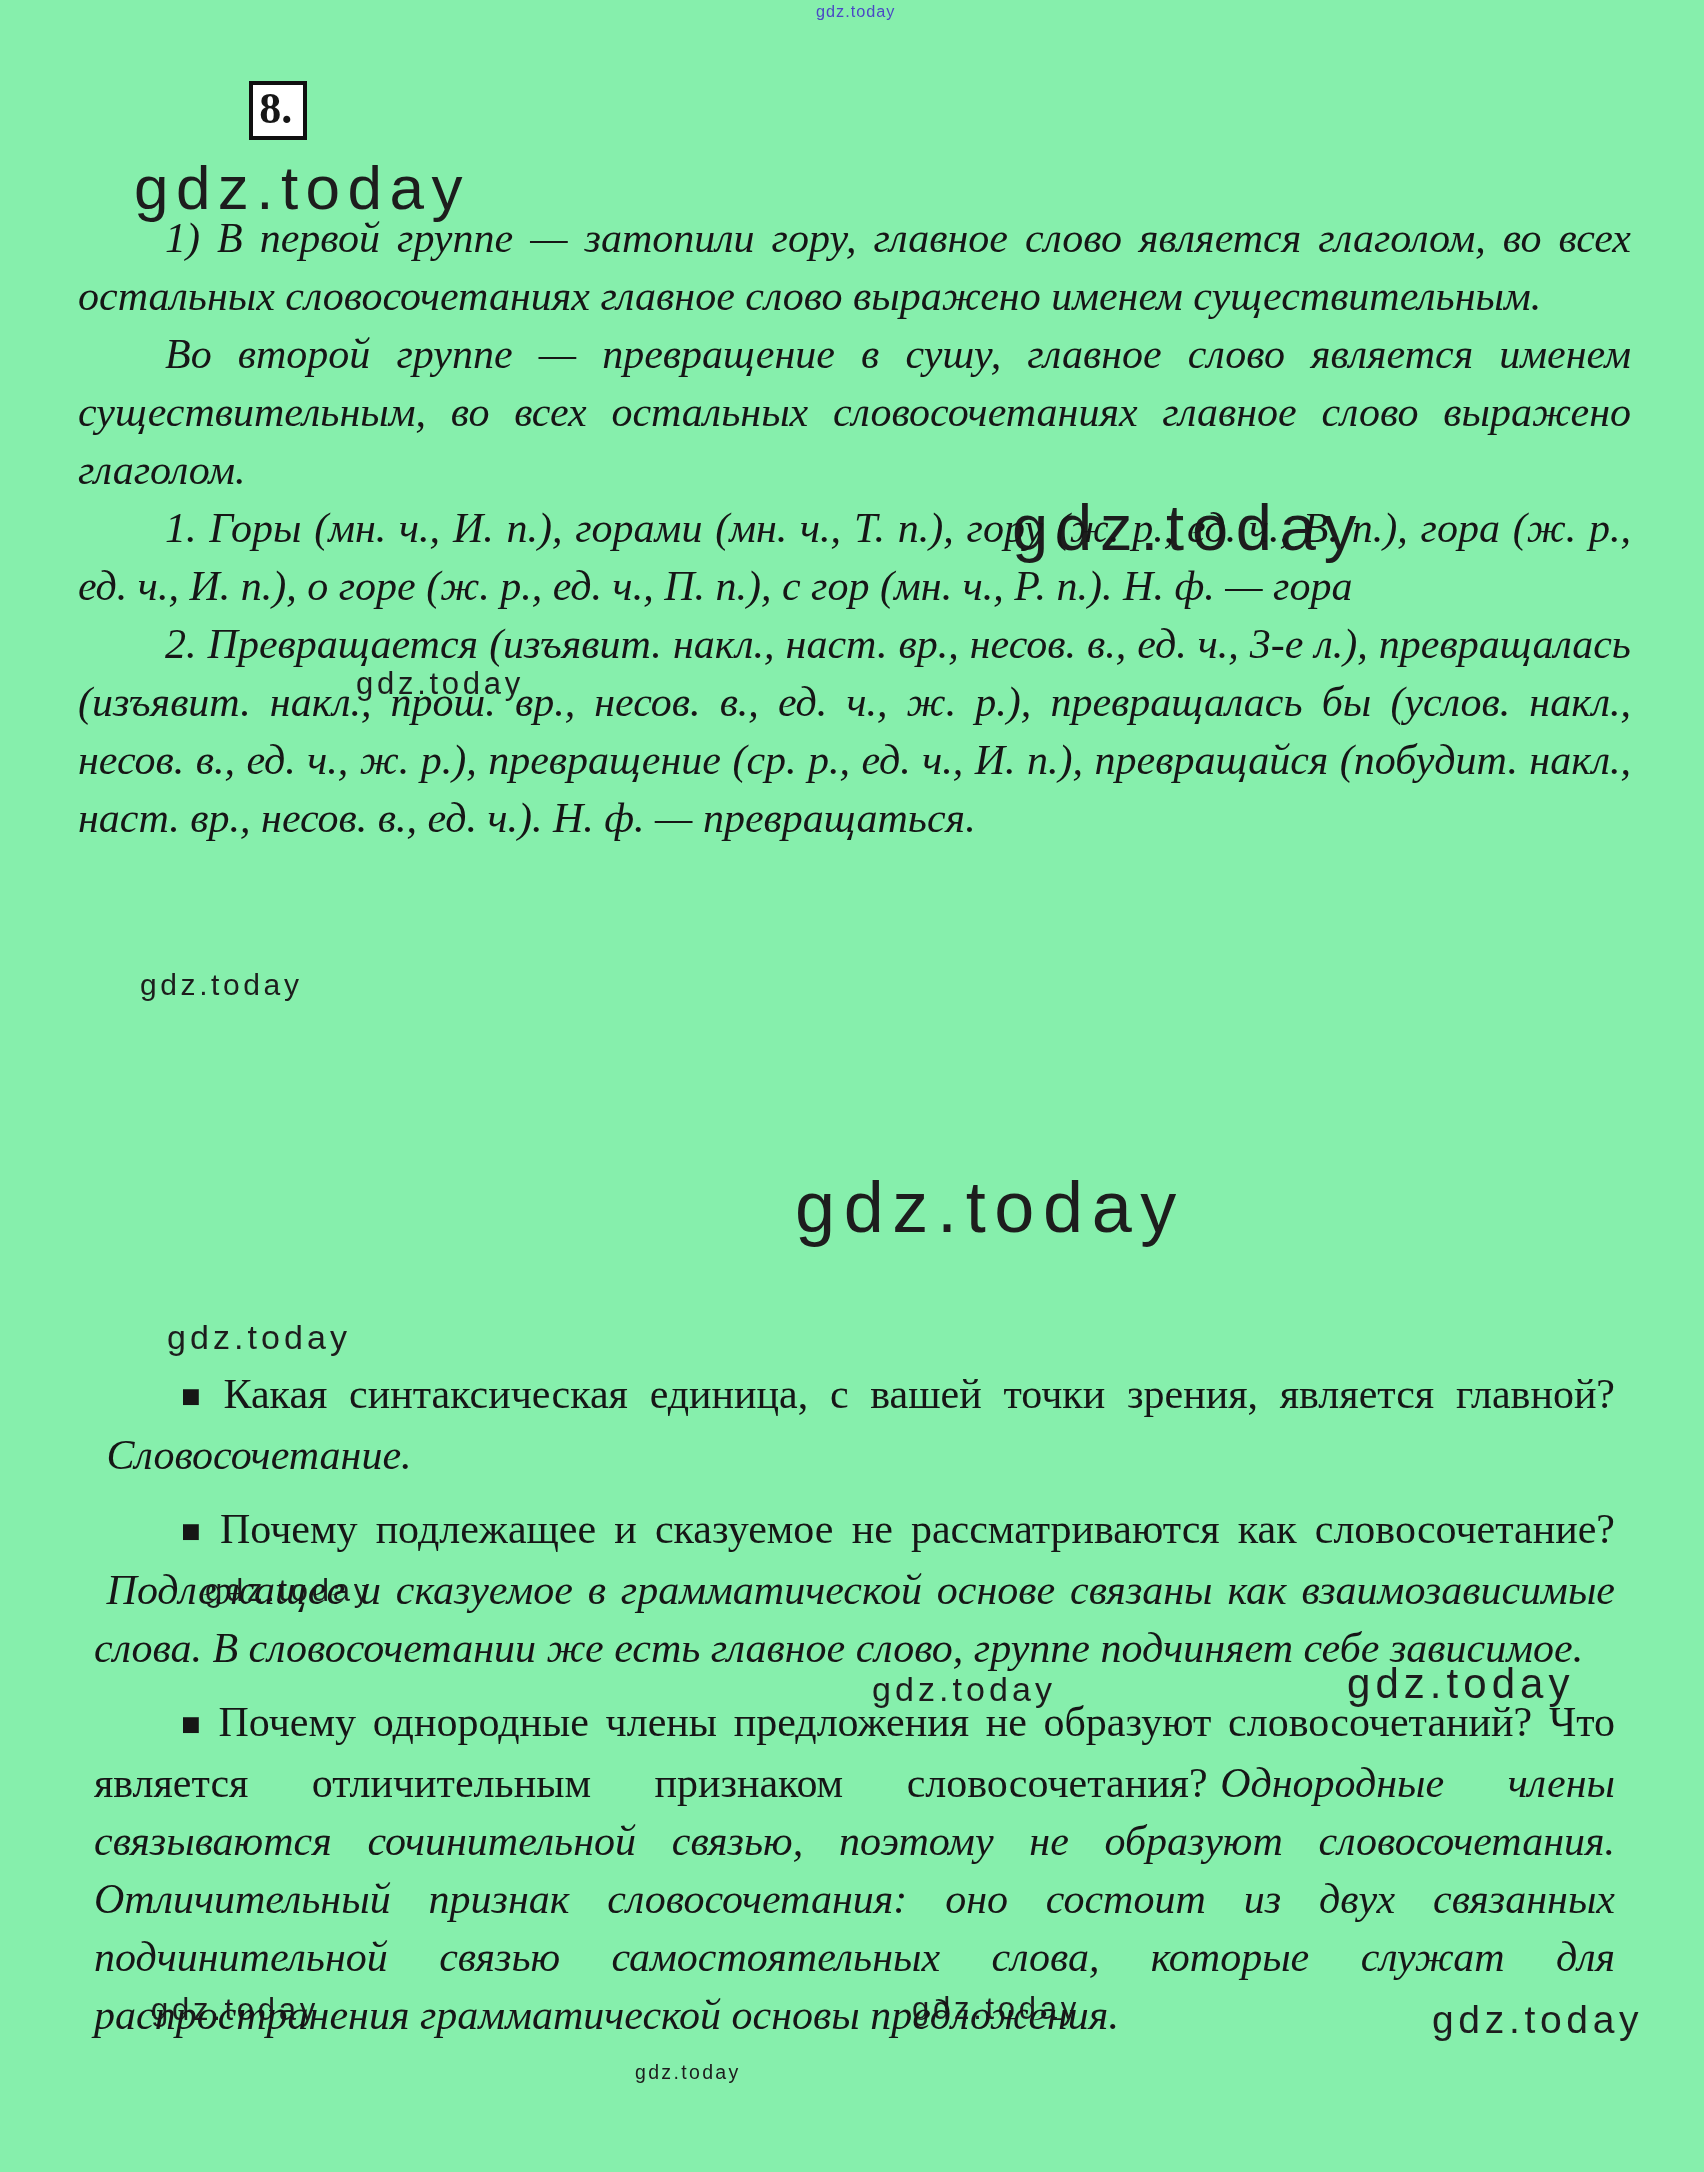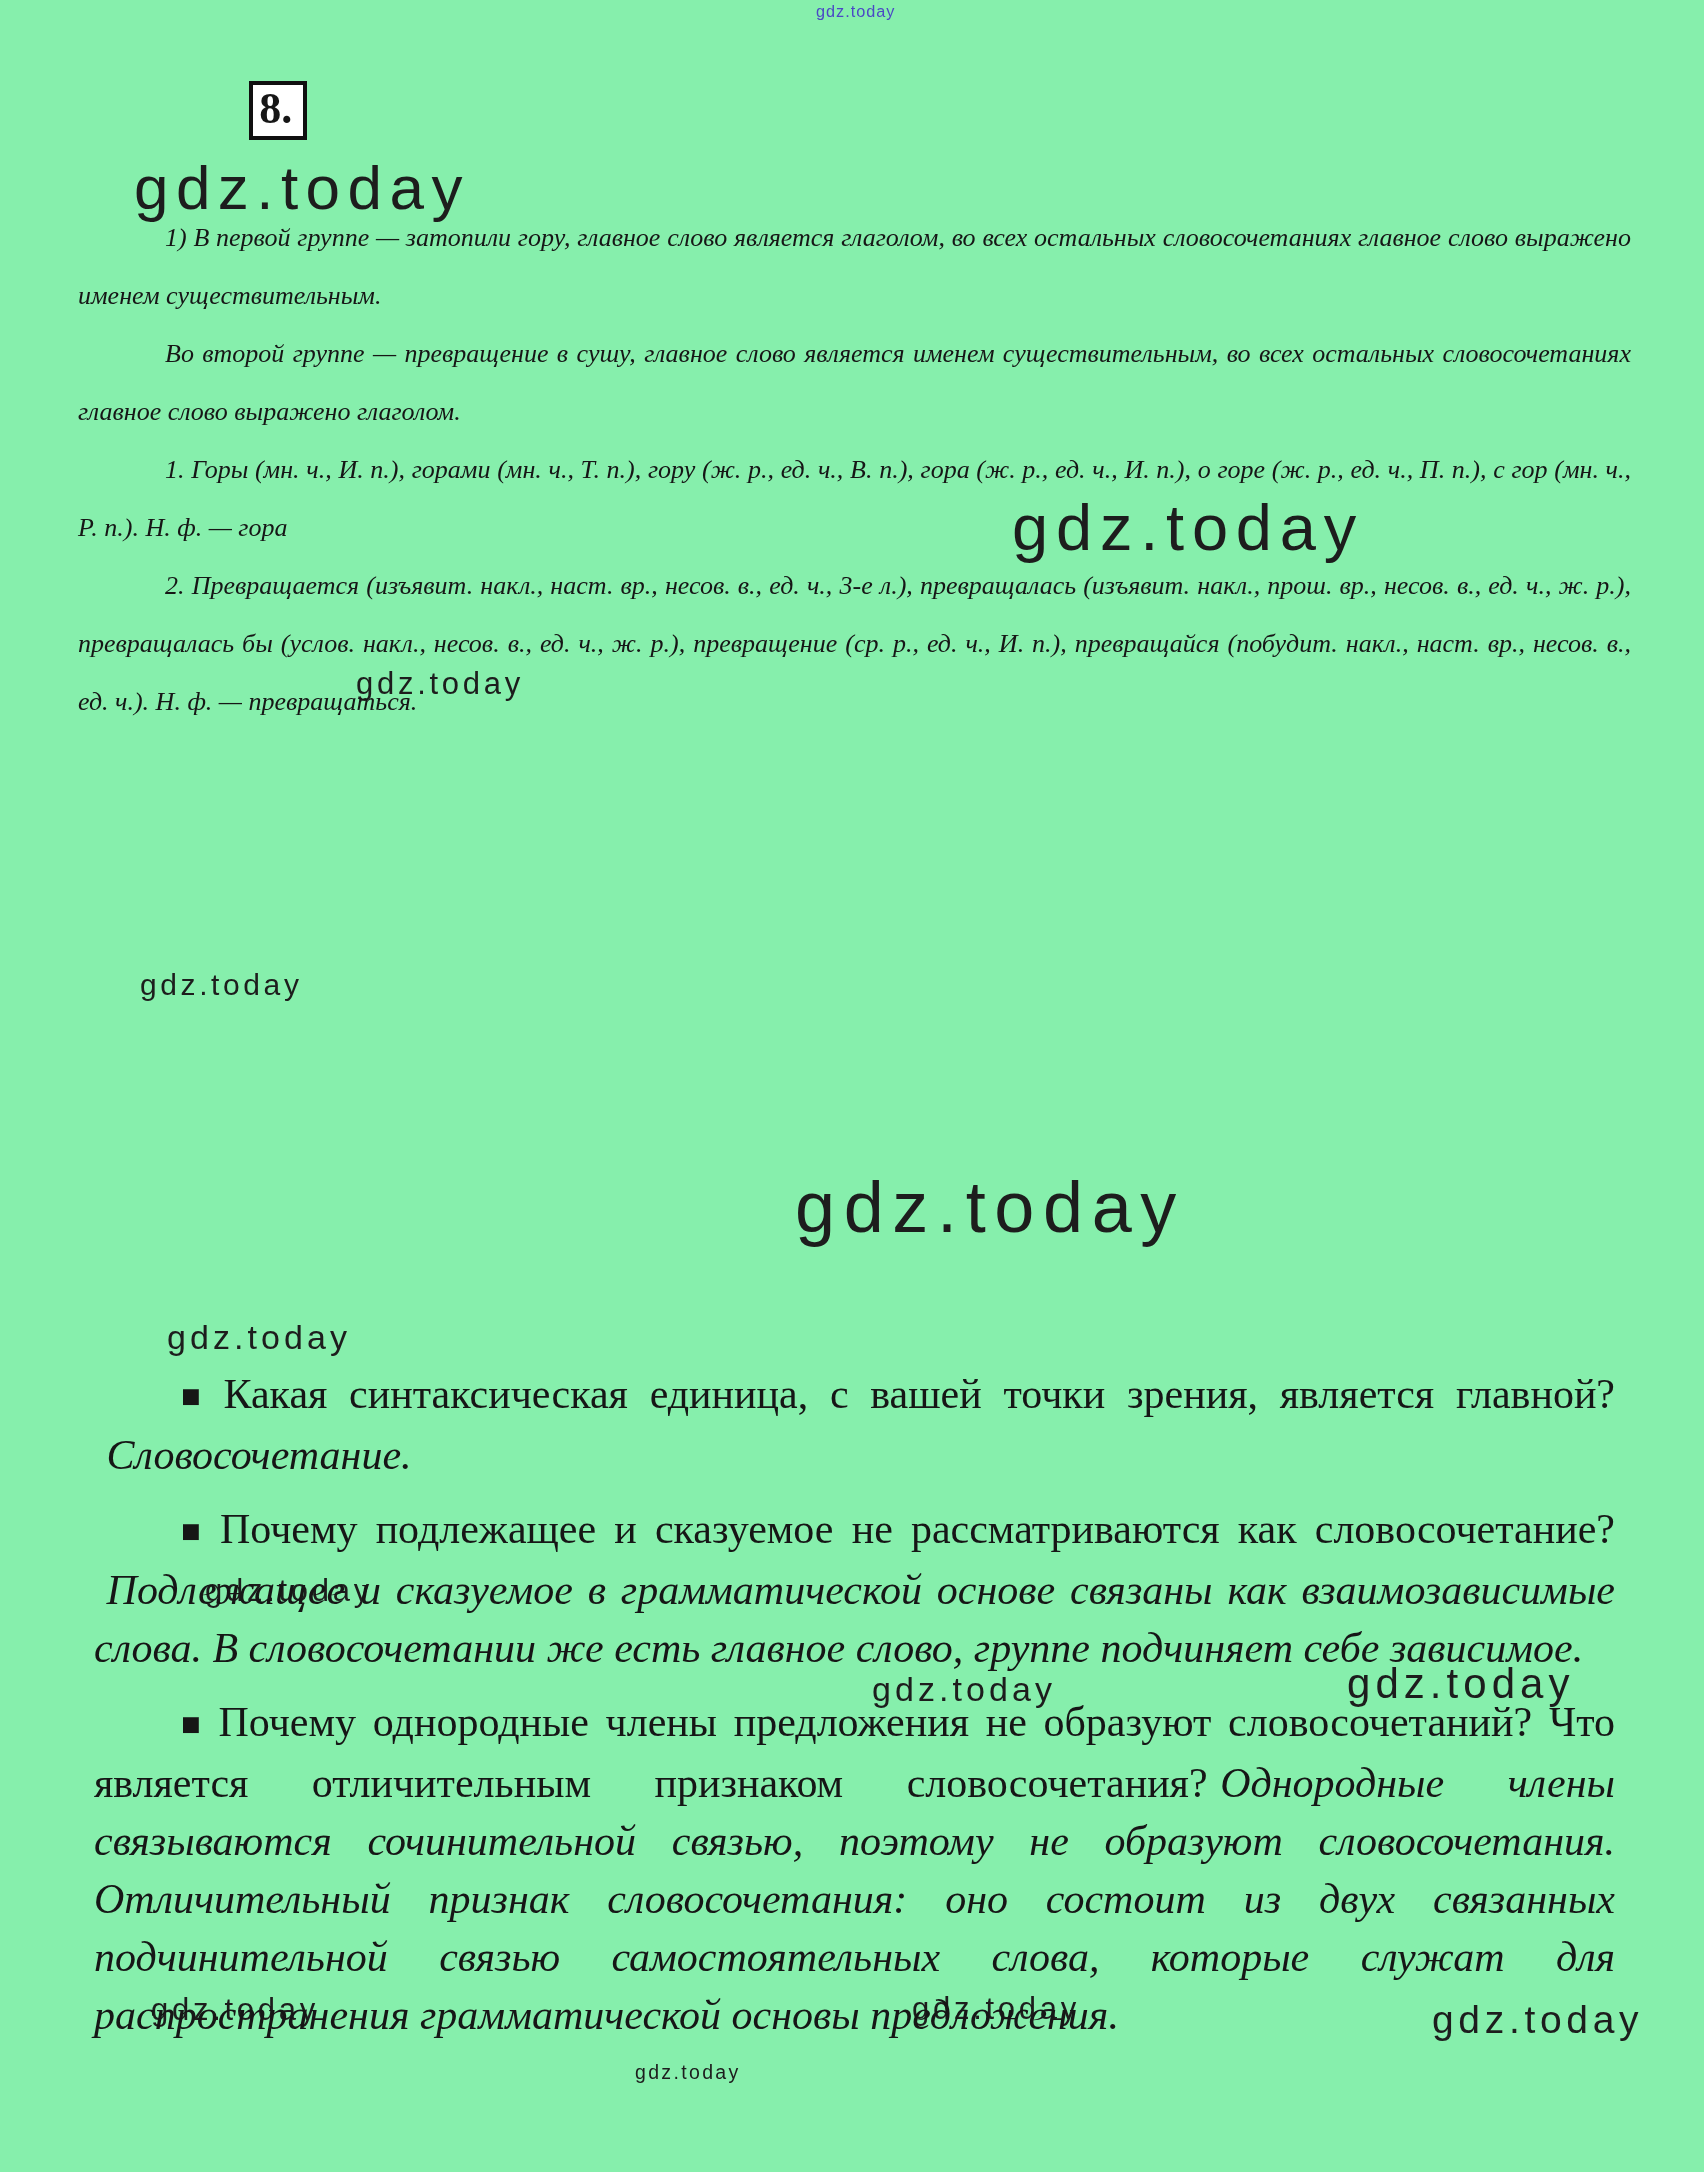--- a/index.html
+++ b/index.html
@@ -51,21 +51,21 @@
     z-index:2;
     background:#ffffff;
   }
   
   .solution{
     position:absolute;
     left:78px;
     width:1553px;
     top:209px;
     font-style:italic;
-    font-size:26px;
+    font-size:42px;
     line-height:58px;
     text-align:justify;
     z-index:1;
   }
   .solution p{margin:0;text-indent:87px;}
   
   .qa{
     position:absolute;
     left:78px;
     width:1553px;

